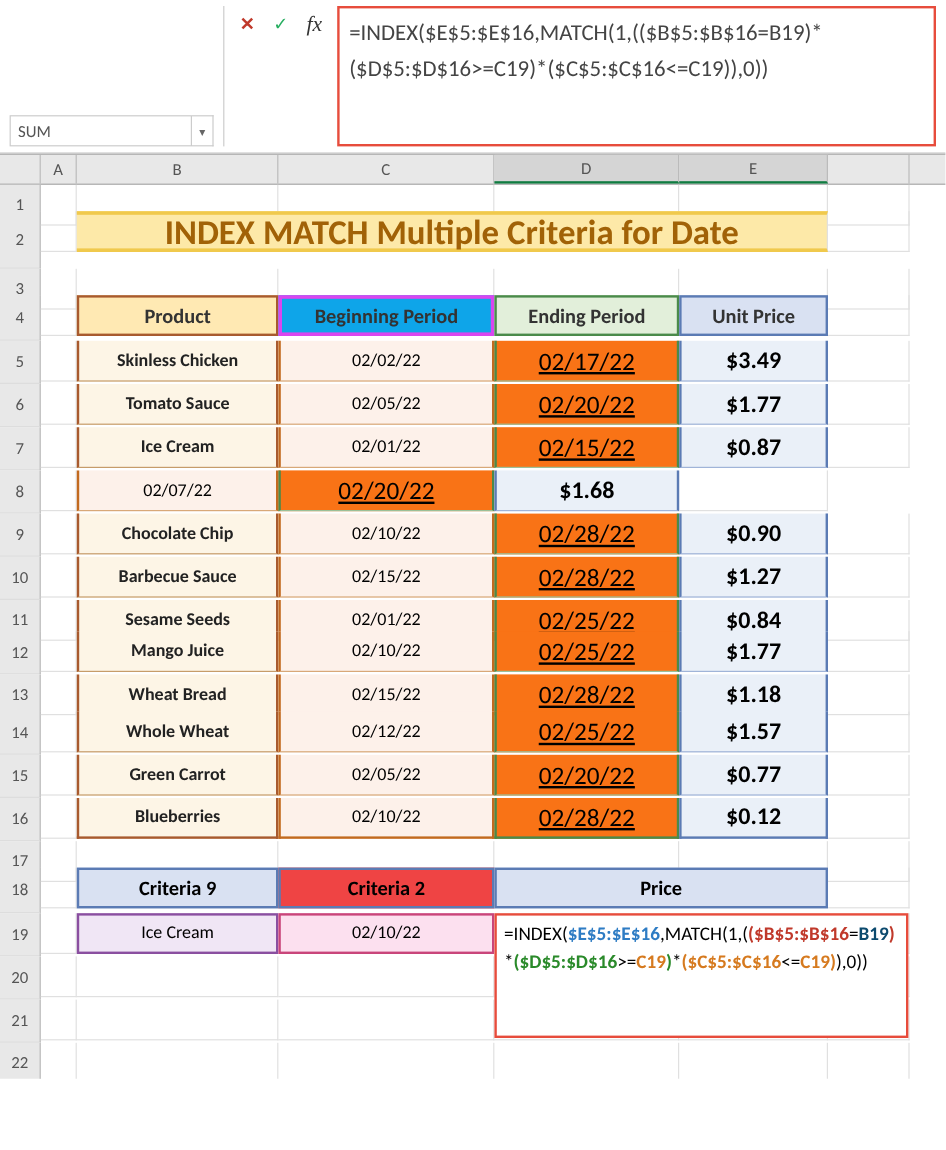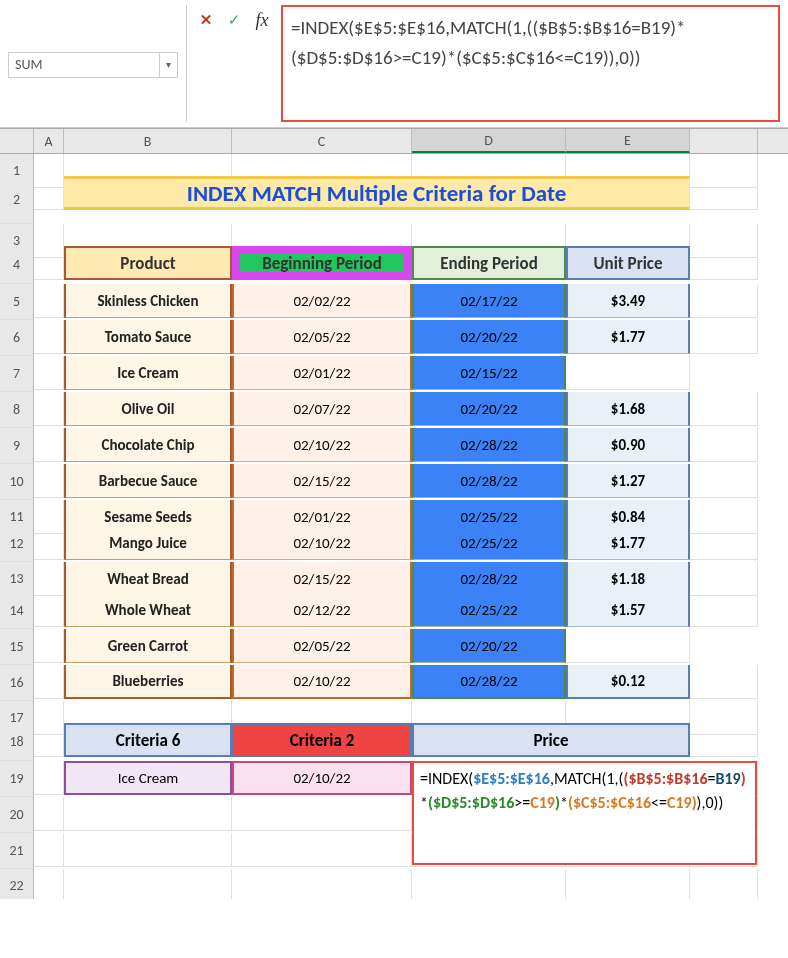--- a/index.html
+++ b/index.html
@@ -1,49 +1,49 @@
 <!DOCTYPE html>
 <html><head>
 <meta charset="utf-8">
 <style>
 * { box-sizing: border-box; margin: 0; padding: 0; }
 body { font-family: Calibri, Arial, sans-serif; background: #fff; width: 788px; }
 
 .top-bar { display: flex; align-items: stretch; border-bottom: 1px solid #ccc; padding: 5px 8px 5px 8px; height: 128px; }
-.namebox-wrap { display: flex; align-items: center; gap: 0; padding-top: 2px; }
+.namebox-wrap { display: flex; align-items: flex-end; gap: 0; padding-top: 2px; }
 .namebox { width: 152px; height: 26px; border: 1px solid #ccc; background: #fff; display: flex; align-items: center; padding: 0 6px; font-size: 14px; color: #555; }
 .dd { width: 18px; height: 26px; border: 1px solid #ccc; border-left: none; display:flex; align-items:center; justify-content:center; color:#666; font-size:10px;}
 .sep { width: 1px; background: #ccc; margin: 0 8px; }
 .fx-controls { display: flex; align-items: flex-start; gap: 6px; padding-top: 4px; }
 .fx-btn { width: 22px; height: 22px; display:flex; align-items:center; justify-content:center; font-size: 15px; color:#333; }
 .fx-x { color: #c0392b; font-weight: bold; }
 .fx-check { color: #27ae60; }
 .fx-label { font-style: italic; font-family: 'Times New Roman', serif; font-size: 18px; }
 .formula-box { flex: 1; margin-left: 8px; border: 2px solid #e74c3c; padding: 6px 8px; font-size: 19px; line-height: 1.6; color: #444; background:#fff;}
 
 .sheet { position: relative; }
 .col-headers { display: grid; grid-template-columns: 34px 30px 168px 180px 154px 124px 68px; height: 26px; background: #e8e8e8; border-top: 1px solid #aaa; border-bottom: 1px solid #aaa;}
 .col-headers div { border-right: 1px solid #bbb; display:flex; align-items:center; justify-content:center; font-size:14px; color:#555; }
 .col-headers .sel { background: #d5d5d5; border-bottom: 2px solid #107c41;}
 .row { display: grid; grid-template-columns: 34px 30px 168px 180px 154px 124px 68px; }
 .row-head { background: #e8e8e8; border-right: 1px solid #bbb; border-bottom: 1px solid #ddd; display:flex; align-items:center; justify-content:center; font-size:14px; color:#555;}
 .cell { border-right: 1px solid #e0e0e0; border-bottom: 1px solid #e0e0e0; height: 34px; display:flex; align-items:center; justify-content:center; position: relative; }
 
-.title-cell { background: #fde9a8; font-size: 23px; font-weight: bold; color: #1d4ed8; border-top: 3px solid #f0c94c; border-bottom: 3px solid #f0c94c;}
+.title-cell { background: #fde9a8; font-size: 29px; font-weight: bold; color: #a16207; border-top: 3px solid #f0c94c; border-bottom: 3px solid #f0c94c;}
 
 .hdr { font-size: 17px; font-weight: bold; color: #333; }
 .hdr-product { background: #ffe9b3; border: 2px solid #a85a2e; }
-.hdr-begin { background: #22c55e; border: 8px solid #d946ef; }
+.hdr-begin { background: #0ea5e9; border: 3px solid #d946ef; }
 .hdr-end { background: #e2efda; border: 2px solid #4a8a4a; }
 .hdr-price { background: #d9e1f2; border: 2px solid #5b7bb4; }
 
 .prod { background: #fdf5e6; border-left: 2px solid #a85a2e; border-right: 2px solid #a85a2e; border-bottom: 1px solid #c69c6a; font-weight: bold; font-size: 15px; color:#222;}
 .begin { background: #fdf1ea; border-left: 2px solid #c26a1f; border-right: 2px solid #c26a1f; border-bottom: 1px solid #d8a878; font-size: 15px; }
-.end { background: #3b82f6; border-left: 2px solid #4a8a4a; border-right: 2px solid #4a8a4a; border-bottom: 1px solid #9bc099; font-size: 15px;}
-.price { background: #eaf0f8; border-left: 2px solid #5b7bb4; border-right: 2px solid #5b7bb4; border-bottom: 1px solid #a0b4d8; font-weight: bold; font-size: 15px;}
+.end { background: #f97316; border-left: 2px solid #4a8a4a; border-right: 2px solid #4a8a4a; border-bottom: 1px solid #9bc099; font-size: 21px; text-decoration: underline;}
+.price { background: #eaf0f8; border-left: 2px solid #5b7bb4; border-right: 2px solid #5b7bb4; border-bottom: 1px solid #a0b4d8; font-weight: bold; font-size: 20px;}
 .last-row .prod { border-bottom: 2px solid #a85a2e; }
 .last-row .begin { border-bottom: 2px solid #c26a1f; }
 .last-row .end { border-bottom: 2px solid #4a8a4a; }
 .last-row .price { border-bottom: 2px solid #5b7bb4; }
 
 .crit-hdr { font-size: 17px; font-weight: bold; }
 .crit-hdr1 { background: #d9e1f2; border: 2px solid #5b7bb4;}
 .crit-hdr2 { background: #ef4444; border: 2px solid #5b7bb4;}
 .crit-hdr-price { background: #d9e1f2; border: 2px solid #5b7bb4;}
 .crit-val1 { background: #f0e6f5; border: 2px solid #8a4fa0; font-size: 15px;}
@@ -139,26 +139,26 @@
         <div class="cell end">02/20/22</div>
         <div class="cell price">$1.77</div>
         <div class="cell"></div>
       </div>
       <div class="row" style="height: 36px;">
         <div class="row-head">7</div>
         <div class="cell"></div>
         <div class="cell prod">Ice Cream</div>
         <div class="cell begin">02/01/22</div>
         <div class="cell end">02/15/22</div>
+        <div class="cell price">$0.87</div>
         <div class="cell"></div>
       </div>
       <div class="row" style="height: 36px;">
         <div class="row-head">8</div>
         <div class="cell"></div>
-        <div class="cell prod">Olive Oil</div>
         <div class="cell begin">02/07/22</div>
         <div class="cell end">02/20/22</div>
         <div class="cell price">$1.68</div>
         <div class="cell"></div>
       </div>
       <div class="row" style="height: 36px;">
         <div class="row-head">9</div>
         <div class="cell"></div>
         <div class="cell prod">Chocolate Chip</div>
         <div class="cell begin">02/10/22</div>
@@ -210,20 +210,21 @@
         <div class="cell end">02/25/22</div>
         <div class="cell price">$1.57</div>
         <div class="cell"></div>
       </div>
       <div class="row" style="height: 36px;">
         <div class="row-head">15</div>
         <div class="cell"></div>
         <div class="cell prod">Green Carrot</div>
         <div class="cell begin">02/05/22</div>
         <div class="cell end">02/20/22</div>
+        <div class="cell price">$0.77</div>
         <div class="cell"></div>
       </div>
       <div class="row last-row" style="height: 36px;">
         <div class="row-head">16</div>
         <div class="cell"></div>
         <div class="cell prod">Blueberries</div>
         <div class="cell begin">02/10/22</div>
         <div class="cell end">02/28/22</div>
         <div class="cell price">$0.12</div>
         <div class="cell"></div>
@@ -236,21 +237,21 @@
       <div class="cell"></div>
       <div class="cell"></div>
       <div class="cell"></div>
       <div class="cell"></div>
       <div class="cell"></div>
   </div>
 
   <div class="row" style="height:38px">
     <div class="row-head">18</div>
     <div class="cell"></div>
-    <div class="cell crit-hdr crit-hdr1">Criteria 6</div>
+    <div class="cell crit-hdr crit-hdr1">Criteria 9</div>
     <div class="cell crit-hdr crit-hdr2">Criteria 2</div>
     <div class="cell crit-hdr crit-hdr-price" style="grid-column: span 2;">Price</div>
     <div class="cell"></div>
   </div>
 
   <div class="row" style="height:36px">
     <div class="row-head">19</div>
     <div class="cell"></div>
     <div class="cell crit-val1">Ice Cream</div>
     <div class="cell crit-val2">02/10/22</div>

